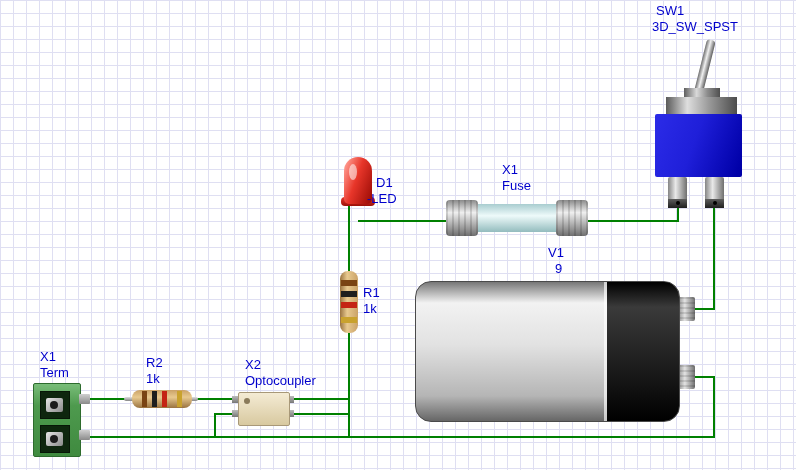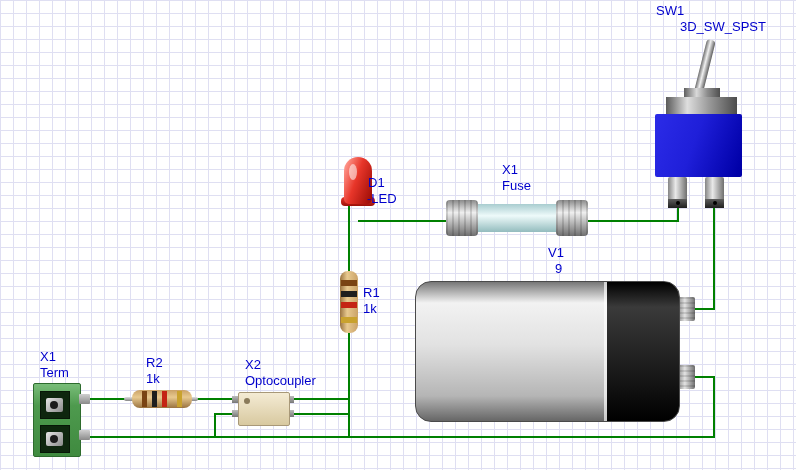--- a/index.html
+++ b/index.html
@@ -179,26 +179,26 @@
   <div class="cmp sw-pin" style="left:668px;top:177px">
     <div class="sw-pin-tip"></div>
     <div class="sw-pin-hole"></div>
   </div>
   <div class="cmp sw-pin" style="left:705px;top:177px">
     <div class="sw-pin-tip"></div>
     <div class="sw-pin-hole"></div>
   </div>
 
   <div class="lbl" style="left:656px;top:3px">SW1</div>
-  <div class="lbl" style="left:680px;top:19px">3D_SW_SPST</div>
+  <div class="lbl" style="left:652px;top:19px">3D_SW_SPST</div>
 
   <div class="lbl" style="left:502px;top:162px">X1</div>
   <div class="lbl" style="left:502px;top:178px">Fuse</div>
 
-  <div class="lbl" style="left:368px;top:175px">D1</div>
+  <div class="lbl" style="left:376px;top:175px">D1</div>
   <div class="lbl" style="left:367px;top:191px"><span>-</span><span>LED</span></div>
 
   <div class="lbl" style="left:363px;top:285px">R1</div>
   <div class="lbl" style="left:363px;top:301px">1k</div>
 
   <div class="lbl" style="left:548px;top:245px">V1</div>
   <div class="lbl" style="left:555px;top:261px">9</div>
 
   <div class="lbl" style="left:40px;top:349px">X1</div>
   <div class="lbl" style="left:40px;top:365px">Term</div>

